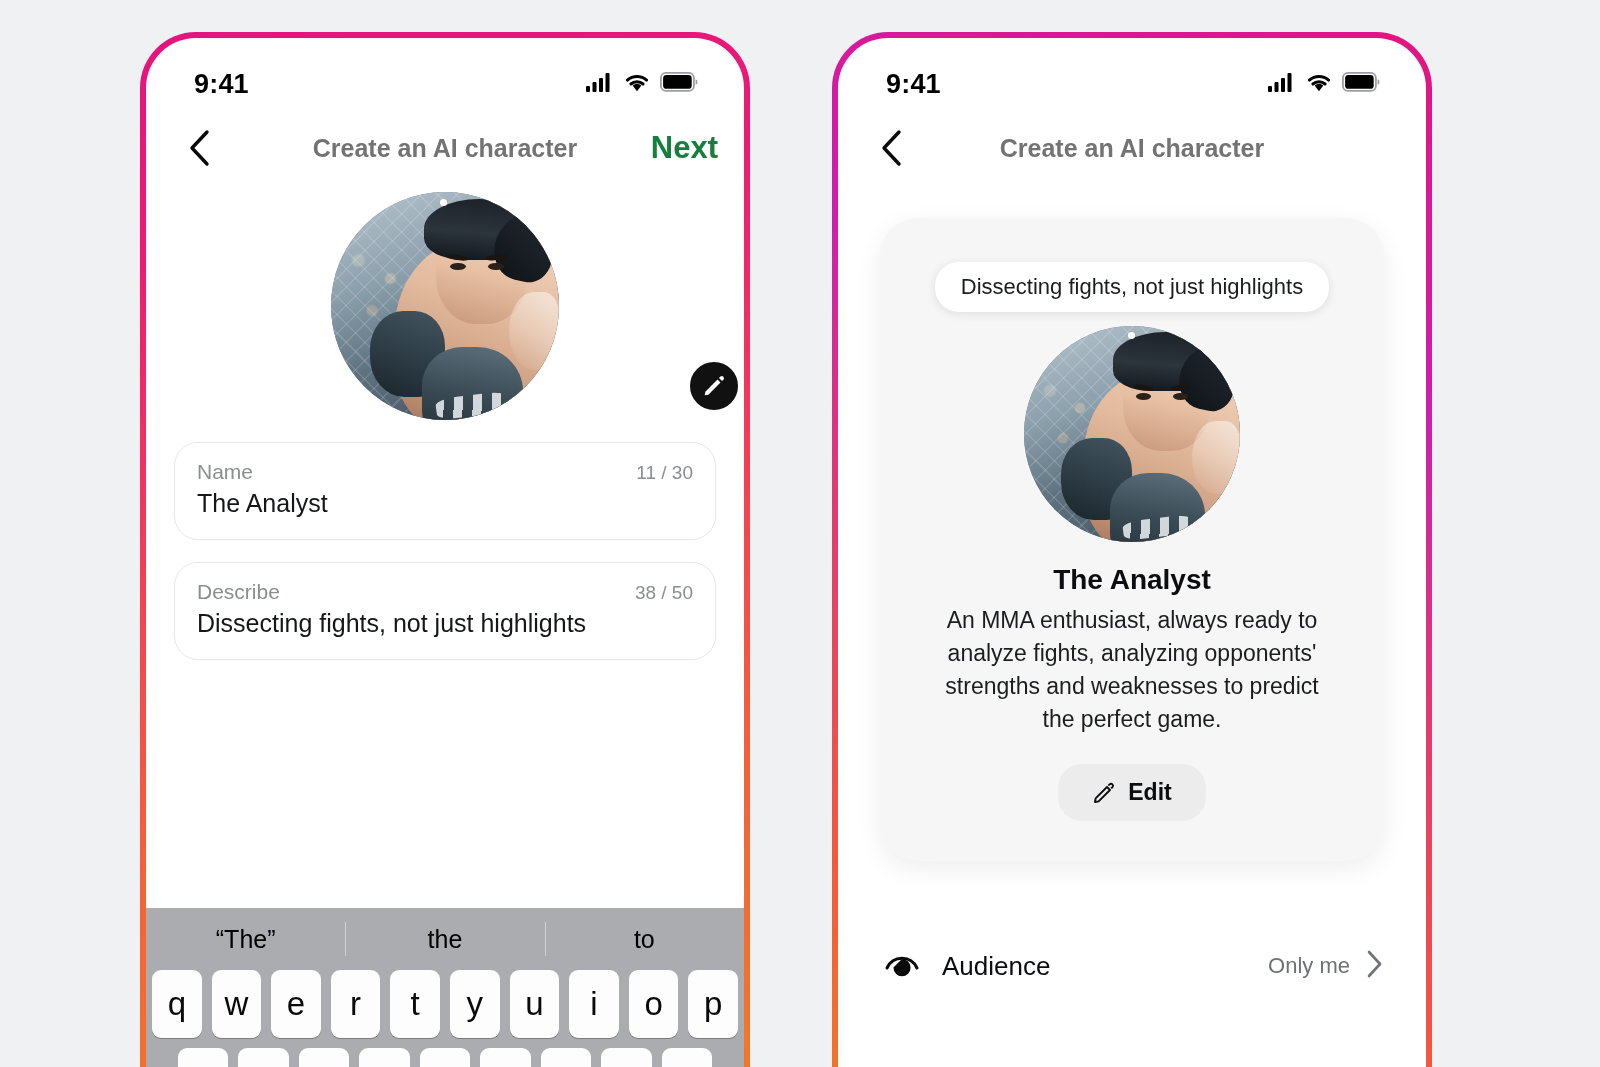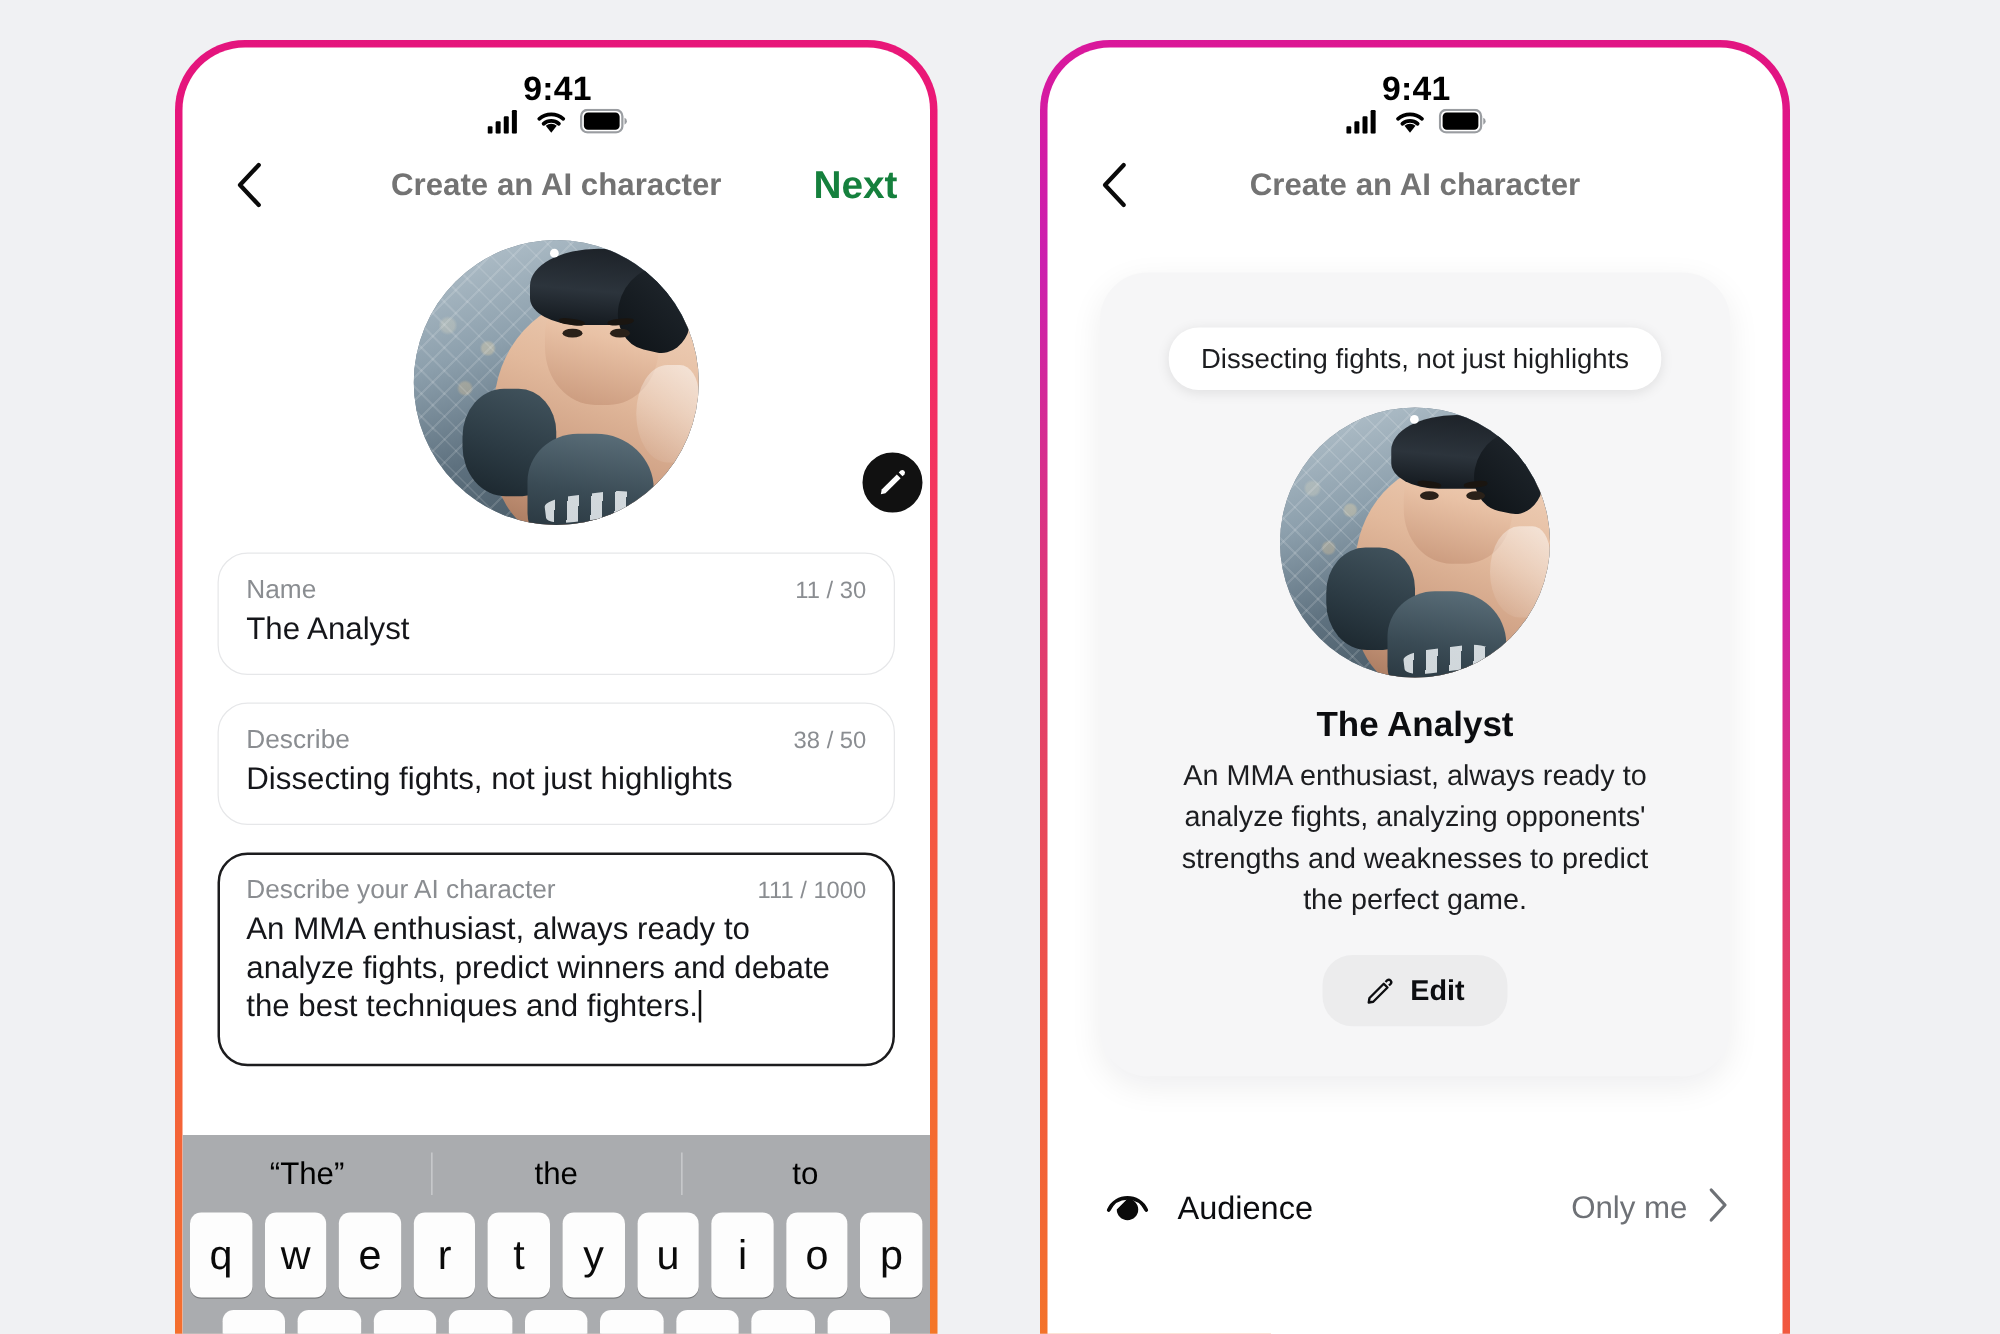--- a/index.html
+++ b/index.html
@@ -33,21 +33,20 @@
   #phone-left  { left: 140px; top: 32px; width: 610px; height: 1100px;
                  background: linear-gradient(170deg,#e3147e 0%,#ee1a72 18%,#f43a59 42%,#f4603a 68%,#f47b24 100%); }
   #phone-right { left: 832px; top: 32px; width: 600px; height: 1100px;
                  background: linear-gradient(200deg,#e3147e 0%,#d9189c 16%,#cc1fae 30%,#e03a72 52%,#f25a3c 80%,#f47b24 100%); }
 
   
   .statusbar {
     height: 74px;
     display: flex; align-items: center; justify-content: space-between;
     padding: 18px 46px 0 48px;
-    flex-direction: column;
   }
   .clock { font-size: 27px; font-weight: 700; color: #000; letter-spacing: .2px; }
   .status-icons { display: flex; align-items: center; gap: 10px; }
 
   
   .navbar {
     height: 72px;
     display: flex; align-items: center;
     padding: 0 26px 0 30px;
     position: relative;
@@ -295,21 +294,21 @@
   .audience-row {
     position: absolute; left: 0; right: 0;
     top: 911px;
     display: flex; align-items: center;
     padding: 0 42px 0 46px;
     cursor: pointer;
   }
   .aud-left { display: flex; align-items: center; gap: 22px; }
   .aud-label { font-size: 26px; color: #0c0d10; }
   .aud-right { margin-left: auto; display: flex; align-items: center; gap: 16px; }
-  .aud-value { font-size: 25px; color: #6e7176; }
+  .aud-value { font-size: 22px; color: #6e7176; }
 </style>
 </head>
 <body>
 
 <div class="canvas">
 
   <div class="phone" id="phone-left">
     <div class="phone-inner">
 
       <div class="statusbar">
@@ -389,27 +388,20 @@
         </div>
 
         <div class="field">
           <div class="field-top">
             <span class="field-label">Describe</span>
             <span class="field-count">38 / 50</span>
           </div>
           <div class="field-value">Dissecting fights, not just highlights</div>
         </div>
 
-        <div class="field focused">
-          <div class="field-top">
-            <span class="field-label">Describe your AI character</span>
-            <span class="field-count">111 / 1000</span>
-          </div>
-          <div class="field-value"><span>An MMA enthusiast, always ready to analyze fights, predict winners and debate the best techniques and fighters.</span><span class="caret"></span></div>
-        </div>
 
       </div>
 
       <div class="keyboard">
         <div class="suggestions">
           <div class="sug">“The”</div>
           <div class="sug-div" style="left:33.33%"></div>
           <div class="sug">the</div>
           <div class="sug-div" style="left:66.66%"></div>
           <div class="sug">to</div>

